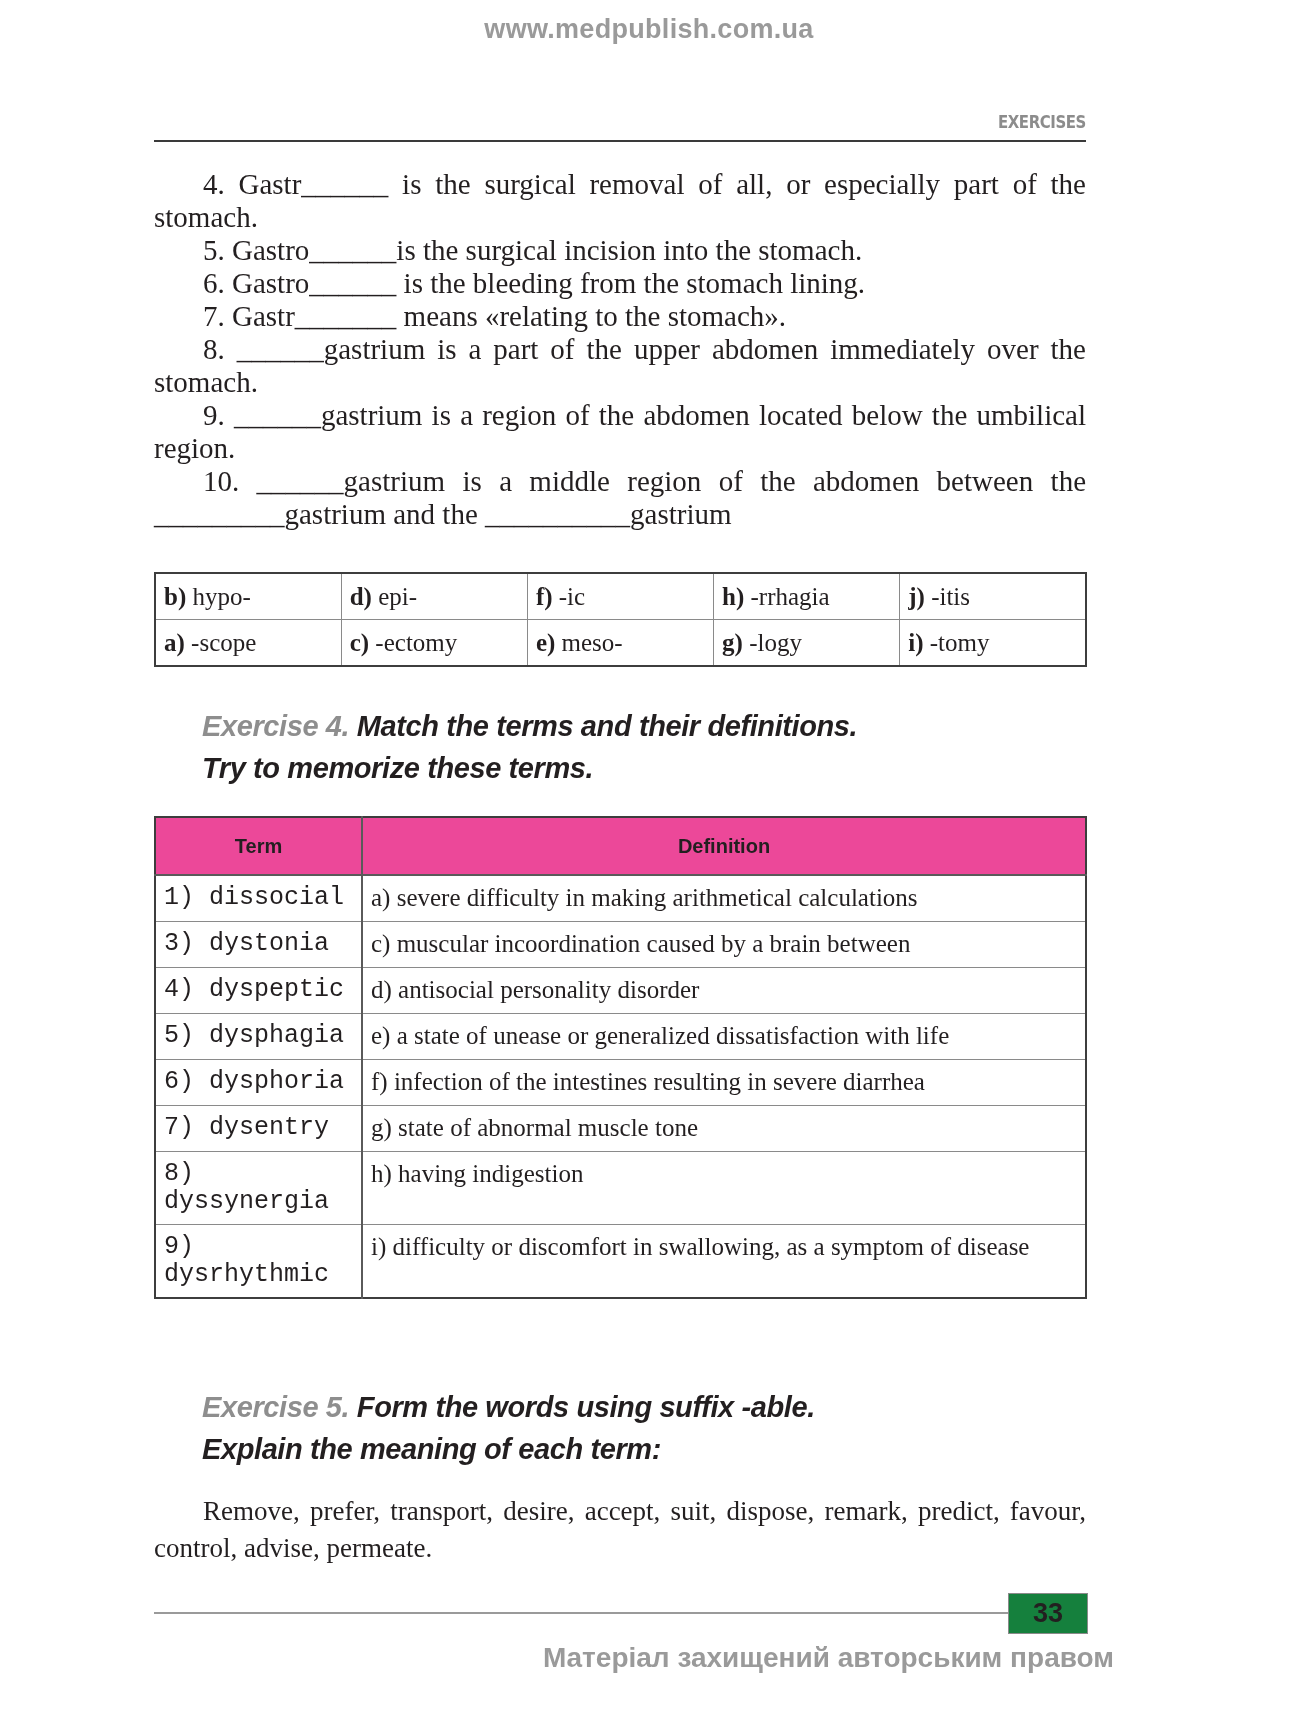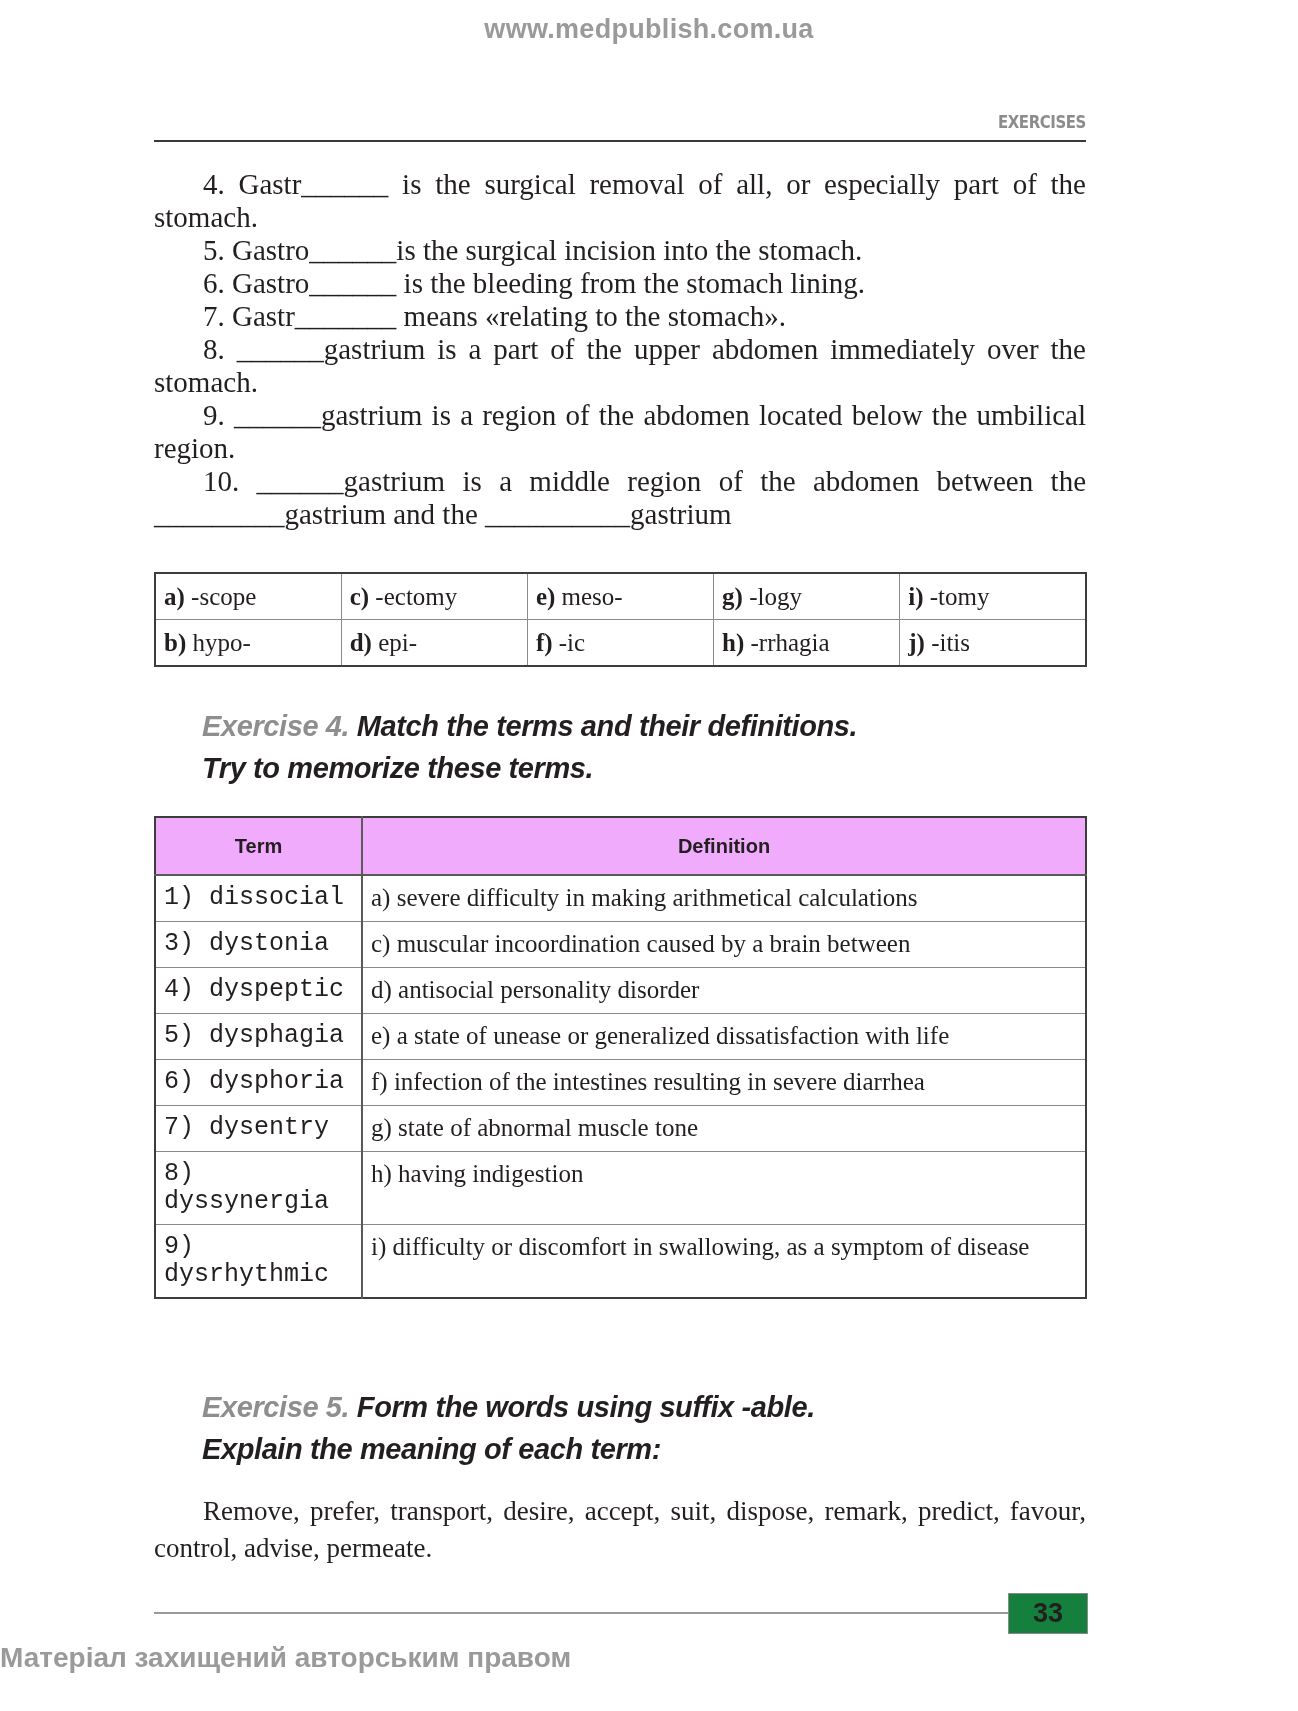--- a/index.html
+++ b/index.html
@@ -33,41 +33,41 @@
   .affix-table td b { font-weight: bold; }
 
   .ex-heading {
     position: absolute; left: 202px; font-family: "Liberation Sans", "DejaVu Sans", sans-serif; font-weight: bold;
     font-size: 29px; line-height: 42px; color: #231f20; letter-spacing: -0.4px; font-style: italic;
   }
   .ex-heading .ex-num { color: #8e8e8e; font-weight: bold; }
 
   .terms-table { left: 154px; top: 816px; width: 933px; border: 2.5px solid #3d3d3d; }
   .terms-table th {
-    background: #f0abfc; height: 56px; font-family: "Liberation Sans", "DejaVu Sans", sans-serif; font-weight: bold;
+    background: #ec4899; height: 56px; font-family: "Liberation Sans", "DejaVu Sans", sans-serif; font-weight: bold;
     font-size: 20px; color: #231f20; border: 1px solid #8a8a8a; border-bottom: 2.5px solid #5a5a5a; padding: 0;
   }
   .terms-table th.col-term { width: 205px; border-right: 2px solid #5a5a5a; }
   .terms-table td {
     border: 1px solid #8a8a8a; font-size: 25px; line-height: 28px; padding: 8px 8px; vertical-align: top; height: 29px;
   }
   .terms-table td.term-cell { border-right: 2px solid #5a5a5a; font-family: Liberation Mono, monospace; }
 
   .ex5-text { position: absolute; left: 154px; width: 932px; top: 1493px; font-size: 27px; line-height: 37px; }
   .ex5-text p { margin: 0; text-indent: 49px; text-align: justify; }
 
   .foot-rule { position: absolute; left: 154px; width: 856px; top: 1612px; height: 2px; background: #9a9a9a; }
   .page-num {
     position: absolute; left: 1008px; top: 1593px; width: 78px; height: 39px; background: #15803d;
     border: 1.5px solid #8a8a8a; text-align: center; line-height: 39px;
     font-family: "Liberation Sans", "DejaVu Sans", sans-serif; font-weight: bold; font-size: 27px; color: #231f20;
   }
   .watermark-bottom {
-    position: absolute; left: 0; width: 1070px; top: 1642px; text-align: left;
-    font-family: "Liberation Sans", "DejaVu Sans", sans-serif; font-weight: bold; font-size: 28px; color: #9a9a9a;
+    position: absolute; left: 0; width: 1070px; top: 1642px; text-align: right;
+    font-family: "Liberation Sans", "DejaVu Sans", sans-serif; font-weight: bold; font-size: 28px; color: #9a9a9a; padding-left: 44px;
   }
 </style>
 </head>
 <body>
 
 <div class="watermark-top">www.medpublish.com.ua</div>
 <div class="running-head">EXERCISES</div>
 <div class="head-rule"></div>
 
 <div class="body-text" style="top:168px;">
@@ -77,32 +77,32 @@
   <p class="para"><span>7.</span> <span>Gastr</span><span class="blank">_______</span><span> means «relating to the stomach».</span></p>
   <p class="para"><span>8.</span> <span class="blank">______</span><span>gastrium is a part of the upper abdomen immediately over the stomach.</span></p>
   <p class="para"><span>9.</span> <span class="blank">______</span><span>gastrium is a region of the abdomen located below the umbilical region.</span></p>
   <p class="para line-justify"><span>10.</span> <span class="blank">______</span><span>gastrium is a middle region of the abdomen between the</span></p>
   <p style="margin:0;"><span class="blank">_________</span><span>gastrium and the </span><span class="blank">__________</span><span>gastrium</span></p>
 </div>
 
 <table class="affix-table">
   <tbody id="affix-body">
       <tr>
+        <td><b>b)</b><span> hypo-</span></td>
+        <td><b>d)</b><span> epi-</span></td>
+        <td><b>f)</b><span> -ic</span></td>
+        <td><b>h)</b><span> -rrhagia</span></td>
+        <td><b>j)</b><span> -itis</span></td>
+      </tr>
+      <tr>
         <td><b>a)</b><span> -scope</span></td>
         <td><b>c)</b><span> -ectomy</span></td>
         <td><b>e)</b><span> meso-</span></td>
         <td><b>g)</b><span> -logy</span></td>
         <td><b>i)</b><span> -tomy</span></td>
-      </tr>
-      <tr>
-        <td><b>b)</b><span> hypo-</span></td>
-        <td><b>d)</b><span> epi-</span></td>
-        <td><b>f)</b><span> -ic</span></td>
-        <td><b>h)</b><span> -rrhagia</span></td>
-        <td><b>j)</b><span> -itis</span></td>
       </tr>
     </tbody>
 </table>
 
 <div class="ex-heading" style="top:705px;">
   <div><span class="ex-num">Exercise 4.</span><span> Match the terms and their definitions.</span></div>
   <div>Try to memorize these terms.</div>
 </div>
 
 <table class="terms-table">

